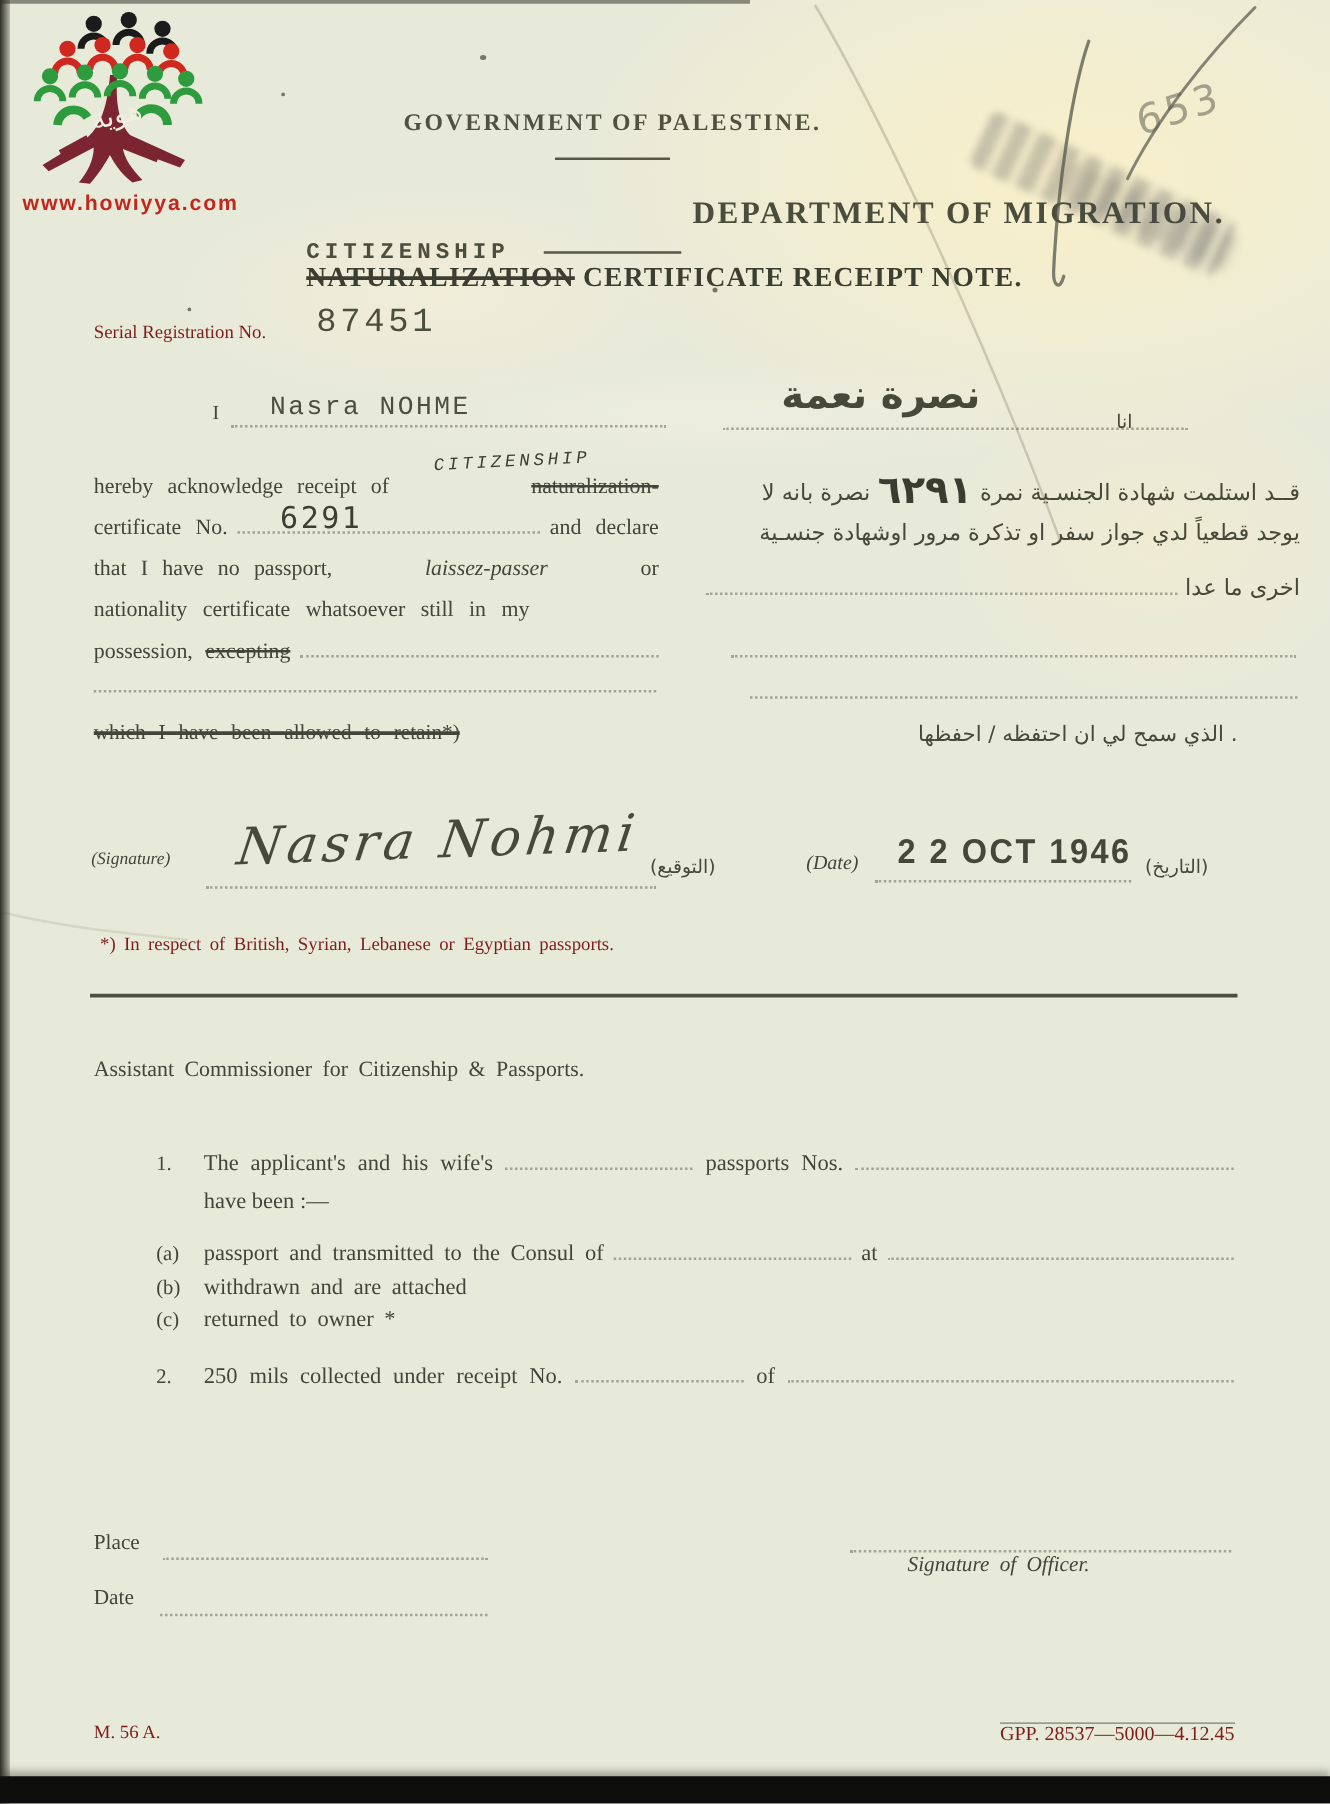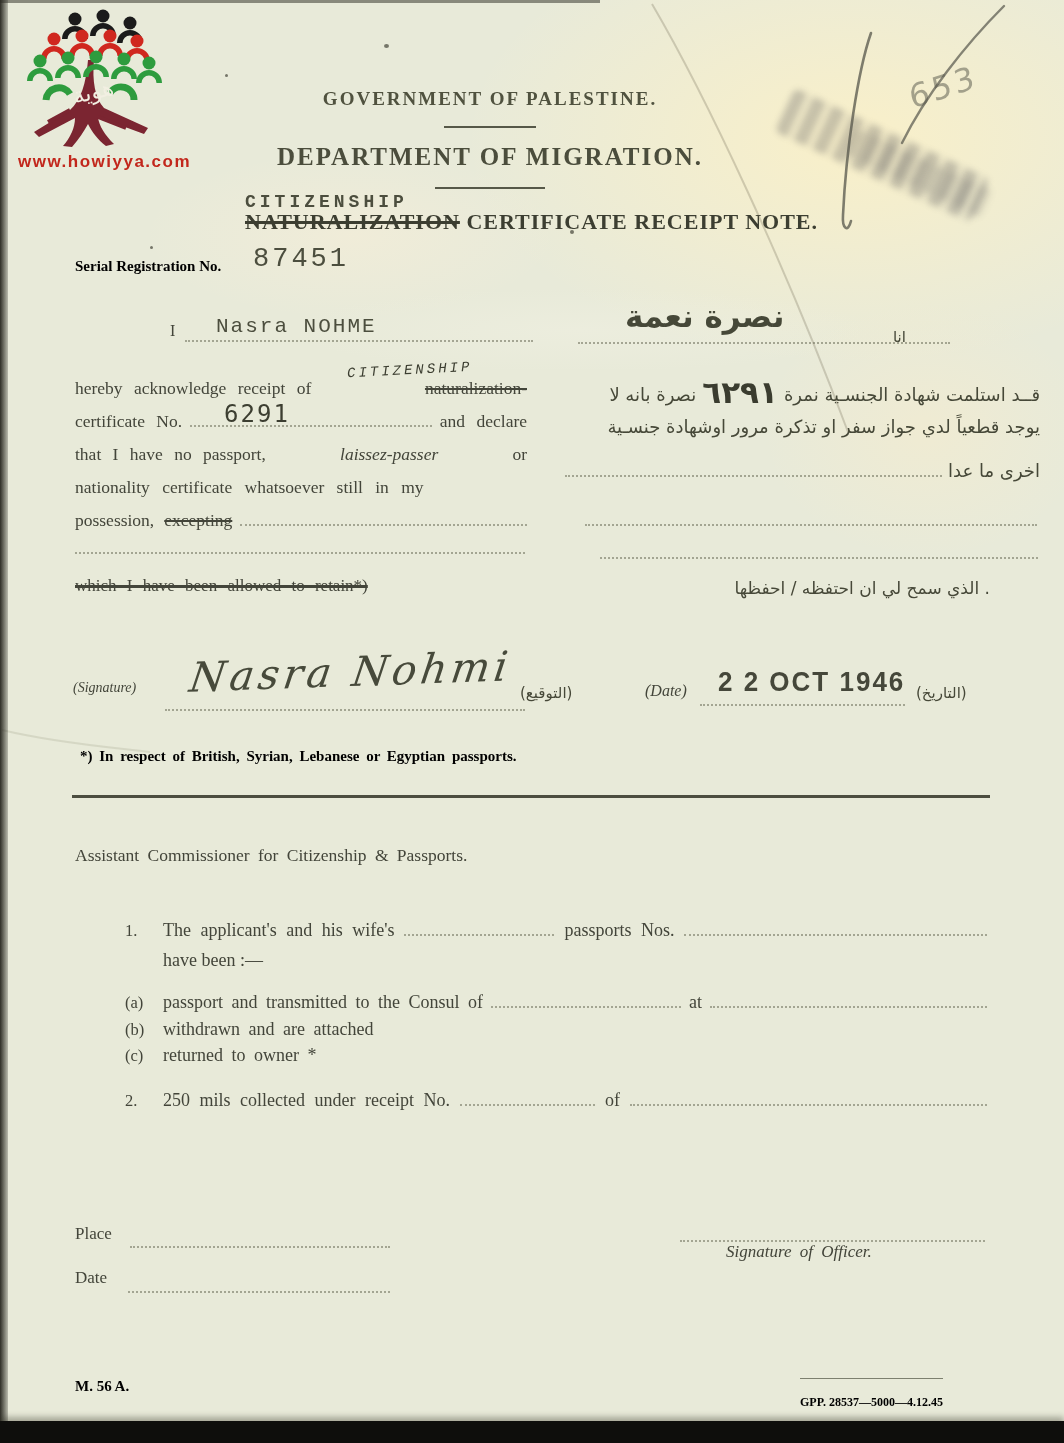--- a/index.html
+++ b/index.html
@@ -30,21 +30,21 @@
   
   .hdr-center { left:0; top:0; width:980px; text-align:center; }
   .gov { font-size:19px; font-weight:700; letter-spacing:2px; color:#50523f; }
   .rule { height:3px; background:#54564400; border-top:2.5px solid #565848; margin:0 auto; }
   .dept { font-size:25px; font-weight:700; letter-spacing:2px; color:#4b4d3c; }
   .typed { font-family:"Liberation Mono","DejaVu Sans Mono",monospace; color:#4c4e3e; }
   .title-line { font-size:22px; font-weight:700; letter-spacing:1px; color:#3c3e31; white-space:nowrap; }
   .struck { text-decoration:line-through; text-decoration-thickness:2.5px; }
   .struck2 { text-decoration:line-through; text-decoration-thickness:2px; }
 
-  .small-serif { font-size:15px; color:#000000;font-weight:bold; }
+  .small-serif { font-size:15px; color:#7f1d1d; }
   .body-text { font-size:17px; color:#43453a; }
   .dots { border-bottom:2px dotted rgba(105,107,88,0.55); height:0.85em; }
   .flex1 { flex:1 1 auto; }
 
   
   .en-par { left:75px; top:378px; width:452px; }
   .en-line { position:relative; height:33px; font-size:17.5px; word-spacing:7px; display:flex; align-items:baseline; }
   .cite-hand { position:absolute; left:272px; top:-16px;
      font-family:"Liberation Mono",monospace; font-style:italic; font-size:14px;
      letter-spacing:3px; color:#3c3e31; transform:rotate(-3deg); white-space:nowrap; }
@@ -139,21 +139,21 @@
         <path d="M92,85 A13,13 0 0,1 116,92"></path>
       </g>
       <text x="57" y="96" font-size="22" fill="#f2efe2" font-family="DejaVu Sans" transform="rotate(-14 57 96)">هوية</text>
     </svg>
     <div class="logo-url">www.howiyya.com</div>
   </div>
 
   <div class="abs hdr-center" style="top:88px;">
     <div class="gov">GOVERNMENT OF PALESTINE.</div>
     <div class="rule" style="width:92px; margin-top:16px;"></div>
-    <div class="dept" style="margin-top:14px;">DEPARTMENT OF MIGRATION.</div>
+    <div class="dept" style="margin-top:28px;text-align:right;">DEPARTMENT OF MIGRATION.</div>
     <div class="rule" style="width:110px; margin-top:16px;"></div>
   </div>
 
   <div class="abs" style="left:245px; top:192px;">
     <div class="typed" style="font-size:18px; font-weight:700; letter-spacing:4px;">CITIZENSHIP</div>
     <div class="title-line" style="margin-top:-3px;">
       <span class="struck">NATURALIZATION</span><span> CERTIFICATE RECEIPT NOTE.</span>
     </div>
   </div>
 
@@ -265,21 +265,21 @@
   </div>
 
   <div class="abs body-text" style="left:75px; top:1224px; font-size:17px;">Place</div>
   <div class="abs dots" style="left:130px; top:1234px; width:260px;"></div>
   <div class="abs dots" style="left:680px; top:1228px; width:305px;"></div>
   <div class="abs italic" style="left:726px; top:1242px; font-size:17px; word-spacing:4px;">Signature of Officer.</div>
   <div class="abs body-text" style="left:75px; top:1268px; font-size:17px;">Date</div>
   <div class="abs dots" style="left:128px; top:1279px; width:262px;"></div>
 
   <div class="abs small-serif" style="left:75px; top:1378px;">M. 56 A.</div>
-  <div class="abs small-serif" style="left:800px; top:1378px; border-top:1.5px solid rgba(80,82,66,0.7); padding-top:16px; font-size:12px;">GPP.  28537—5000—4.12.45</div>
+  <div class="abs small-serif" style="left:800px; top:1378px; border-top:1.5px solid rgba(80,82,66,0.7); padding-top:0; font-size:16px;">GPP.  28537—5000—4.12.45</div>
 
   <div class="abs stamp-smudge"></div>
   <div class="abs stamp-smudge2"></div>
   <div class="abs pencil" style="left:908px; top:68px; font-size:32px; transform:rotate(-18deg) skewX(-6deg); letter-spacing:3px;">653</div>
 
   <svg class="abs" style="left:0; top:0;" width="1064" height="1443" viewBox="0 0 1064 1443">
     <path d="M871,33 C858,70 846,150 843,215 C842,229 848,233 851,221" stroke="rgba(85,85,75,0.75)" stroke-width="2.6" fill="none" stroke-linecap="round"></path>
     <path d="M1004,6 C965,45 925,96 902,143" stroke="rgba(85,85,75,0.7)" stroke-width="2.4" fill="none" stroke-linecap="round"></path>
     <path d="M652,4 C706,96 786,266 848,432" stroke="rgba(110,105,82,0.28)" stroke-width="2" fill="none"></path>
     <path d="M2,730 C60,744 120,748 150,752" stroke="rgba(110,105,82,0.15)" stroke-width="2" fill="none"></path>

